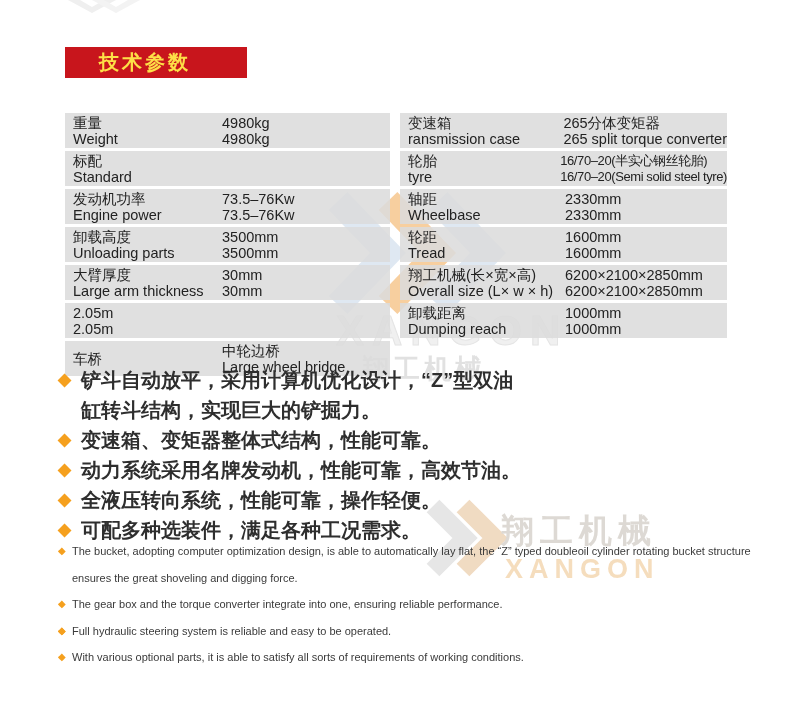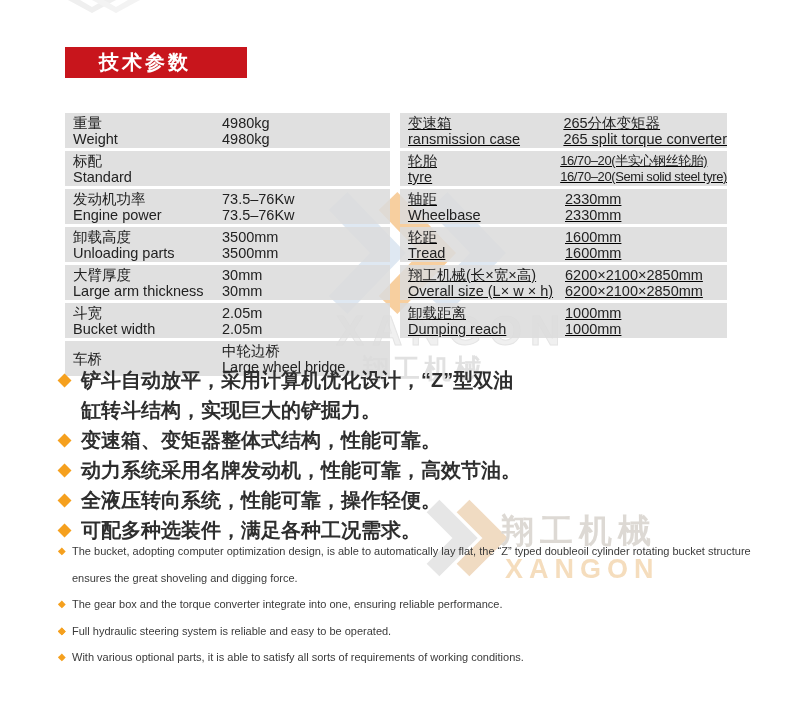--- a/index.html
+++ b/index.html
@@ -3,29 +3,29 @@
 <meta charset="utf-8">
 <style>
   html,body { margin:0; padding:0; background:#fff; }
   .page {
     position:relative; width:790px; height:726px; background:#ffffff;
     font-family:"Liberation Sans", sans-serif; overflow:hidden;
   }
   
   .banner {
     position:absolute; left:65px; top:47px; width:182px; height:31px;
-    background:#c8151c; color:#ffffff; display:flex; align-items:center;
+    background:#c8151c; color:#fde047; display:flex; align-items:center;
     padding-left:34px; box-sizing:border-box;
     font-size:20px; font-weight:bold; letter-spacing:3px;
   }
   
   .spec-table { position:absolute; left:65px; top:85px; width:662px; display:flex; gap:10px;margin-top:28px; }
   .spec-col { display:flex; flex-direction:column; }
   .spec-col.left  { width:325px; }
-  .spec-col.right { width:327px;text-decoration:underline; }
+  .spec-col.right { width:327px; }
   .spec-row {
     background:rgba(219,219,219,0.87); height:35px; margin-bottom:3px;
     display:flex; padding:1px 0 0 8px; box-sizing:border-box;
   }
   .cell { display:flex; flex-direction:column; justify-content:center; }
   .cell div { font-size:14.5px; line-height:16.5px; color:#222; white-space:nowrap; }
   .spec-col.left  .cell.label { width:149px; }
   .spec-col.right .cell.label { width:157px; }
   .cell.value { flex:1; }
   .spec-col.right .spec-row.condensed .cell.value div { font-size:13px; letter-spacing:-0.4px; }
@@ -115,24 +115,20 @@
         <div class="cell label">
           <div>大臂厚度</div>
           <div>Large arm thickness</div>
         </div>
         <div class="cell value">
           <div>30mm</div>
           <div>30mm</div>
         </div>
       </div>
       <div class="spec-row">
-        <div class="cell label">
-          <div>斗宽</div>
-          <div>Bucket width</div>
-        </div>
         <div class="cell value">
           <div>2.05m</div>
           <div>2.05m</div>
         </div>
       </div>
       <div class="spec-row">
         <div class="cell label">
           <div>车桥</div>
         </div>
         <div class="cell value">

